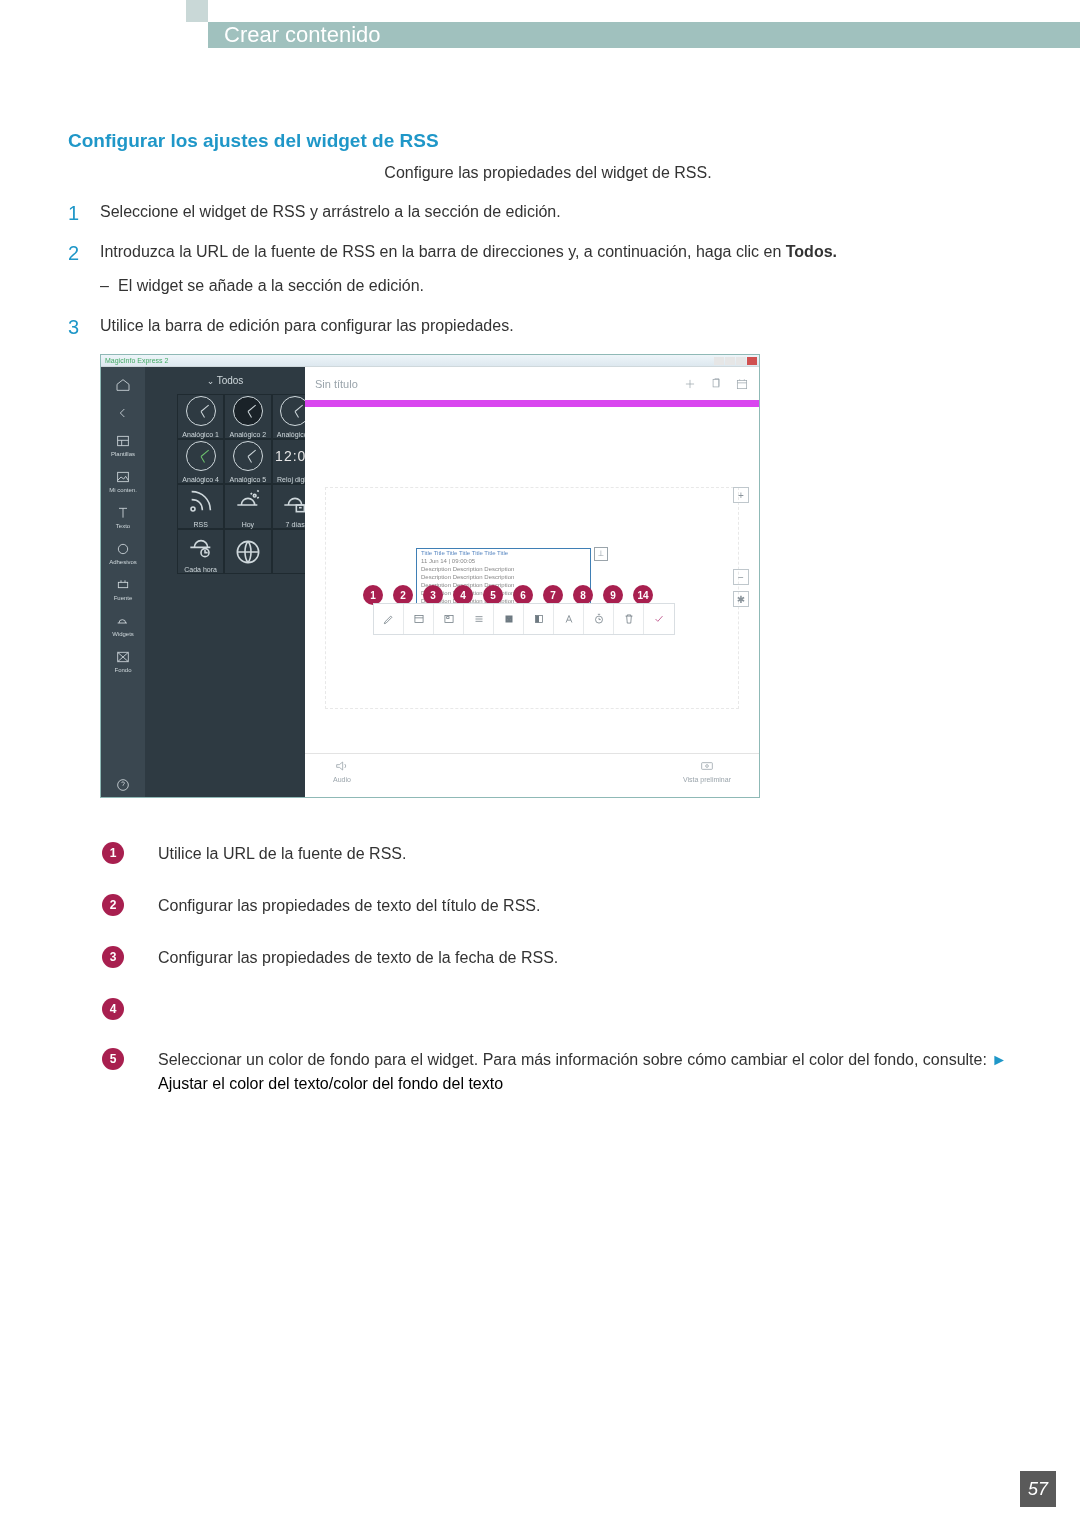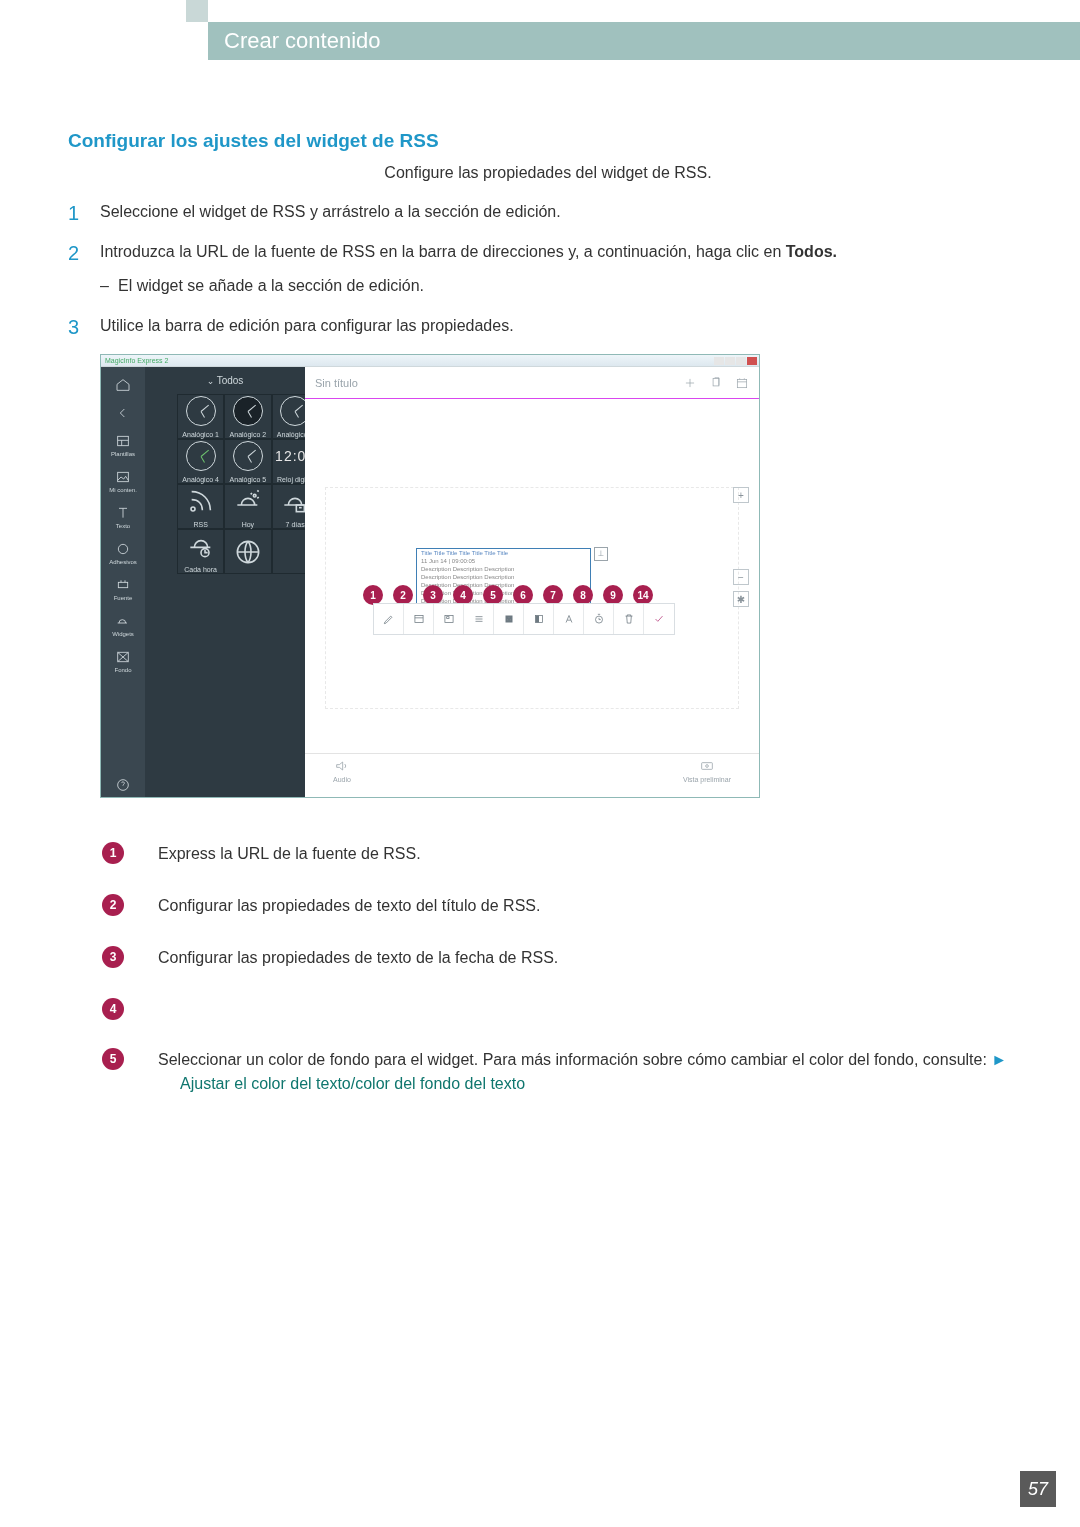--- a/index.html
+++ b/index.html
@@ -1,21 +1,21 @@
 <!DOCTYPE html>
 <html><head>
 <meta charset="utf-8">
 <style>
 * { margin: 0; padding: 0; box-sizing: border-box; }
 body { font-family: "Segoe UI", Arial, sans-serif; background: #fff; color: #333; width: 1080px; }
 .page { position: relative; width: 1080px; min-height: 1527px; }
 
 
 .tabmark { position: absolute; left: 186px; top: 0; width: 22px; height: 22px; background: #c9d8d7; }
-.header-band { position: absolute; left: 208px; top: 22px; right: 0; height: 38px; background: #a0c1be; display: flex; align-items: center; padding-left: 16px; }
+.header-band { position: absolute; left: 208px; top: 22px; right: 0; height: 26px; background: #a0c1be; display: flex; align-items: center; padding-left: 16px; }
 .header-band span { color: #fff; font-size: 22px; font-weight: 300; }
 
 .content { position: absolute; left: 68px; top: 130px; width: 960px; }
 .section-title { color: #1f97c8; font-size: 19px; font-weight: 600; margin-bottom: 12px; }
 .intro { font-size: 16px; margin-bottom: 18px; text-align: center; }
 
 ol.steps { list-style: none; counter-reset: stp; }
 ol.steps > li { counter-increment: stp; position: relative; padding-left: 32px; margin-bottom: 16px; font-size: 16px; line-height: 1.5; }
 ol.steps > li::before { content: counter(stp); position: absolute; left: 0; top: -2px; color: #1f97c8; font-size: 20px; font-weight: 300; }
 ol.steps .bold { font-weight: 700; }
@@ -41,21 +41,21 @@
 .wcell .ico { width: 32px; height: 32px; display:flex; align-items:center; justify-content:center; }
 .wcell svg { stroke:#cfd8dc; fill:none; stroke-width:1.2; }
 .wcell .clk{ width:30px; height:30px; border:1px solid #cfd8dc; border-radius:50%; position:relative;}
 .wcell .clk::before,.wcell .clk::after{content:"";position:absolute; left:50%; top:50%; background:#cfd8dc; transform-origin:left center;}
 .wcell .clk::before{width:10px;height:1px; transform:rotate(-40deg);}
 .wcell .clk::after{width:7px;height:1px; transform:rotate(60deg);}
 .wcell.dark .clk{background:#1a2228;}
 .wcell.green .clk::before,.wcell.green .clk::after{background:#6ec36e;}
 .wcell .dig{font-size:14px; color:#e6e6e6; letter-spacing:1px;}
 .canvas { flex: 1; background: #fff; position: relative; }
-.canvas-top { height: 32px; border-bottom: 1px solid #d946ef; display:flex; align-items:center; justify-content:space-between; padding:0 10px; font-size:11px; color:#9aa4ab;}
+.canvas-top { height: 40px; border-bottom: 7px solid #d946ef; display:flex; align-items:center; justify-content:space-between; padding:0 10px; font-size:11px; color:#9aa4ab;}
 .canvas-top .ricons{display:flex; gap:12px;}
 .canvas-top svg{width:14px;height:14px; stroke:#9aa4ab; fill:none; stroke-width:1.2;}
 .artboard { position:absolute; left:20px; right:20px; top:120px; bottom:88px; border:1px dashed #e8e8e8;}
 .rsswidget{ position:absolute; left:90px; top:60px; width:175px; border:1px solid #3f7fb5;}
 .rsswidget .rssic{position:absolute; right:-18px; top:-2px; width:14px; height:14px; border:1px solid #9aa4ab; display:flex; align-items:center; justify-content:center; font-size:8px; color:#9aa4ab;}
 .rsswidget .ln{font-size:6px; padding:1px 4px; color:#3f6fa5;}
 .rsswidget .ln.t{color:#5b89c2;}
 .rsswidget .ln.g{color:#888;}
 .sidectr{ position:absolute; right:10px; top:120px; display:flex; flex-direction:column; gap:6px;}
 .sidectr i{ width:16px; height:16px; border:1px solid #bfc7cc; display:flex; align-items:center; justify-content:center; font-size:10px; color:#8a949b; font-style:normal;}
@@ -70,21 +70,21 @@
 .canvas-bot{position:absolute; left:0; right:0; bottom:0; height:44px; border-top:1px solid #e3e3e3; display:flex; align-items:flex-start; justify-content:space-between; padding:4px 28px 0;}
 .canvas-bot .bi{display:flex; flex-direction:column; align-items:center; gap:2px; color:#9aa4ab; font-size:7px;}
 .canvas-bot svg{width:16px; height:16px; stroke:#9aa4ab; fill:none; stroke-width:1.2;}
 
 
 .legend { margin-top: 30px; }
 .lrow { display: flex; align-items: flex-start; gap: 34px; padding: 14px 10px; }
 .lrow + .lrow { border-top: none; }
 .lnum { width: 22px; height: 22px; background: #a81f4f; color:#fff; border-radius:50%; display:flex; align-items:center; justify-content:center; font-size:12px; font-weight:700; flex-shrink:0; margin-left:24px;}
 .ldesc { font-size: 16px; line-height:1.5; }
-.ldesc .link { color:#0f766e;margin-left:22px; }
+.ldesc .link { color:#000000; }
 .ldesc .arrow{color:#1f97c8;}
 
 .pagenum { position: absolute; right: 24px; bottom: 20px; width: 36px; height: 36px; background: #5a5a5a; color:#fff; display:flex; align-items:center; justify-content:center; font-style:italic; font-size:18px;}
 </style>
 </head>
 <body>
 
 <div class="page">
   <div class="tabmark"></div>
   <div class="header-band">
@@ -391,21 +391,21 @@
                 <span>Vista preliminar</span>
               </div>
           </div>
         </div>
       </div>
     </div>
 
     <div class="legend">
       <div class="lrow">
         <div class="lnum">1</div>
-        <div class="ldesc">Express la URL de la fuente de RSS.</div>
+        <div class="ldesc">Utilice la URL de la fuente de RSS.</div>
       </div>
       <div class="lrow">
         <div class="lnum">2</div>
         <div class="ldesc">Configurar las propiedades de texto del título de RSS.</div>
       </div>
       <div class="lrow">
         <div class="lnum">3</div>
         <div class="ldesc">Configurar las propiedades de texto de la fecha de RSS.</div>
       </div>
       <div class="lrow">

